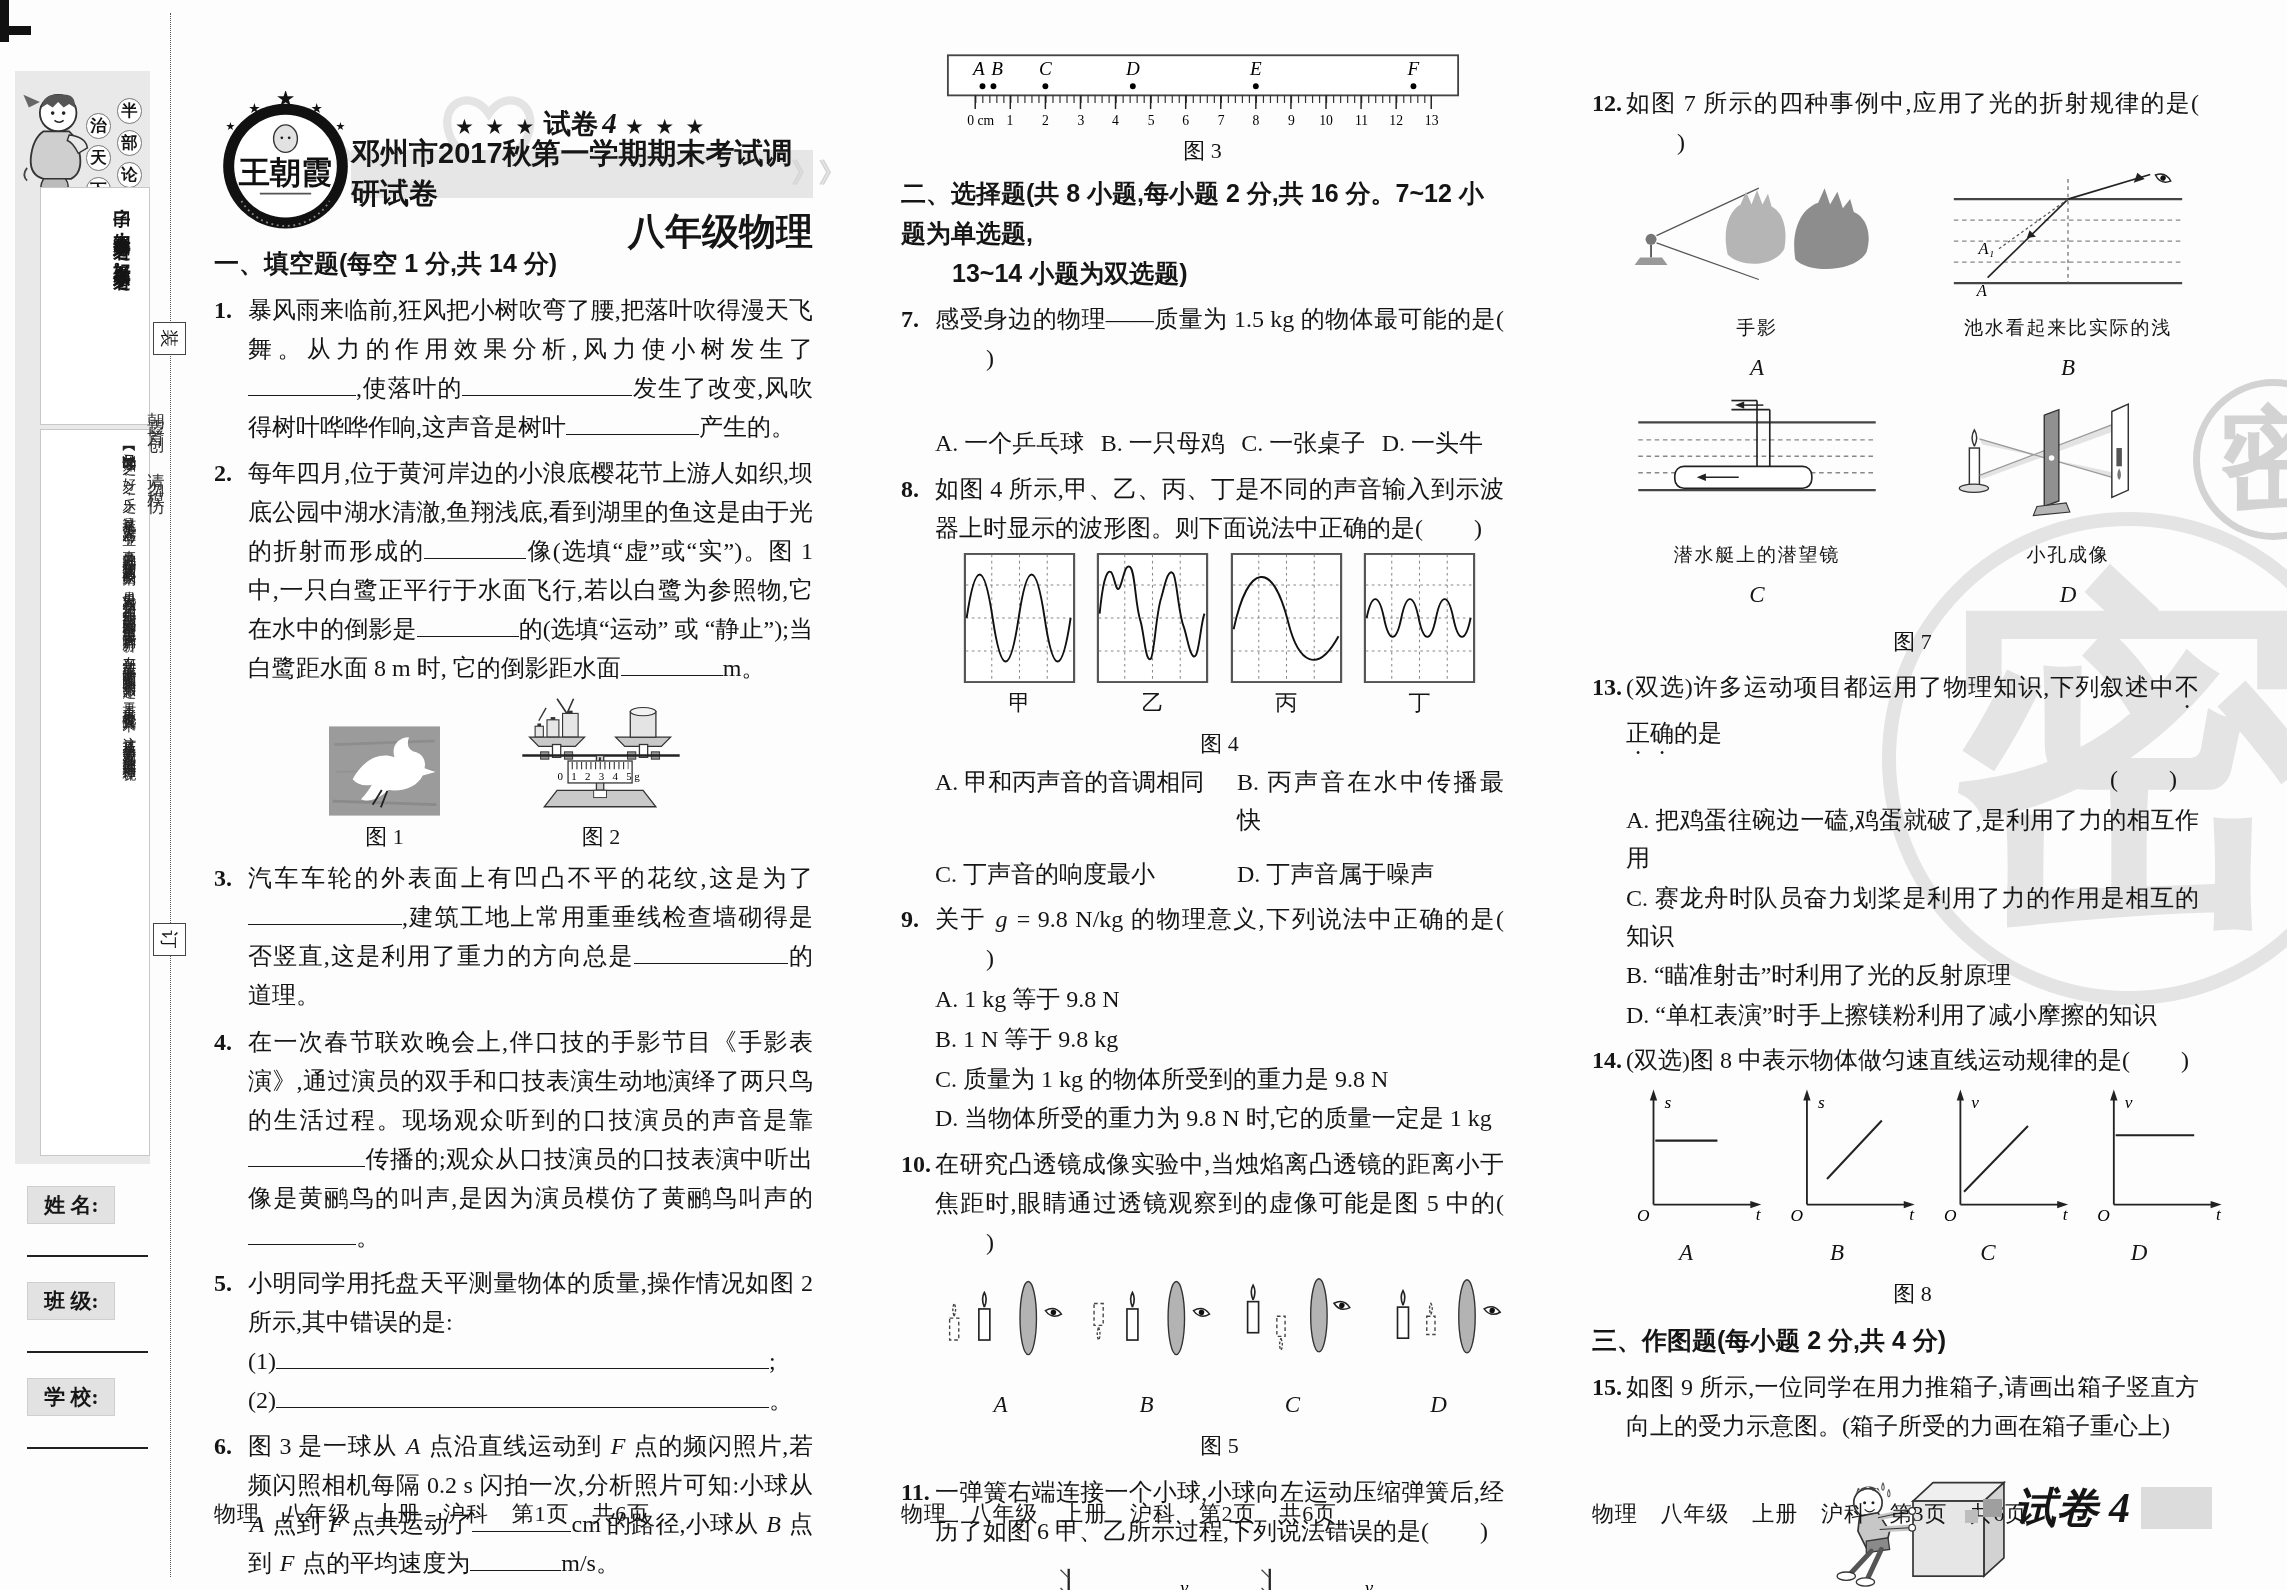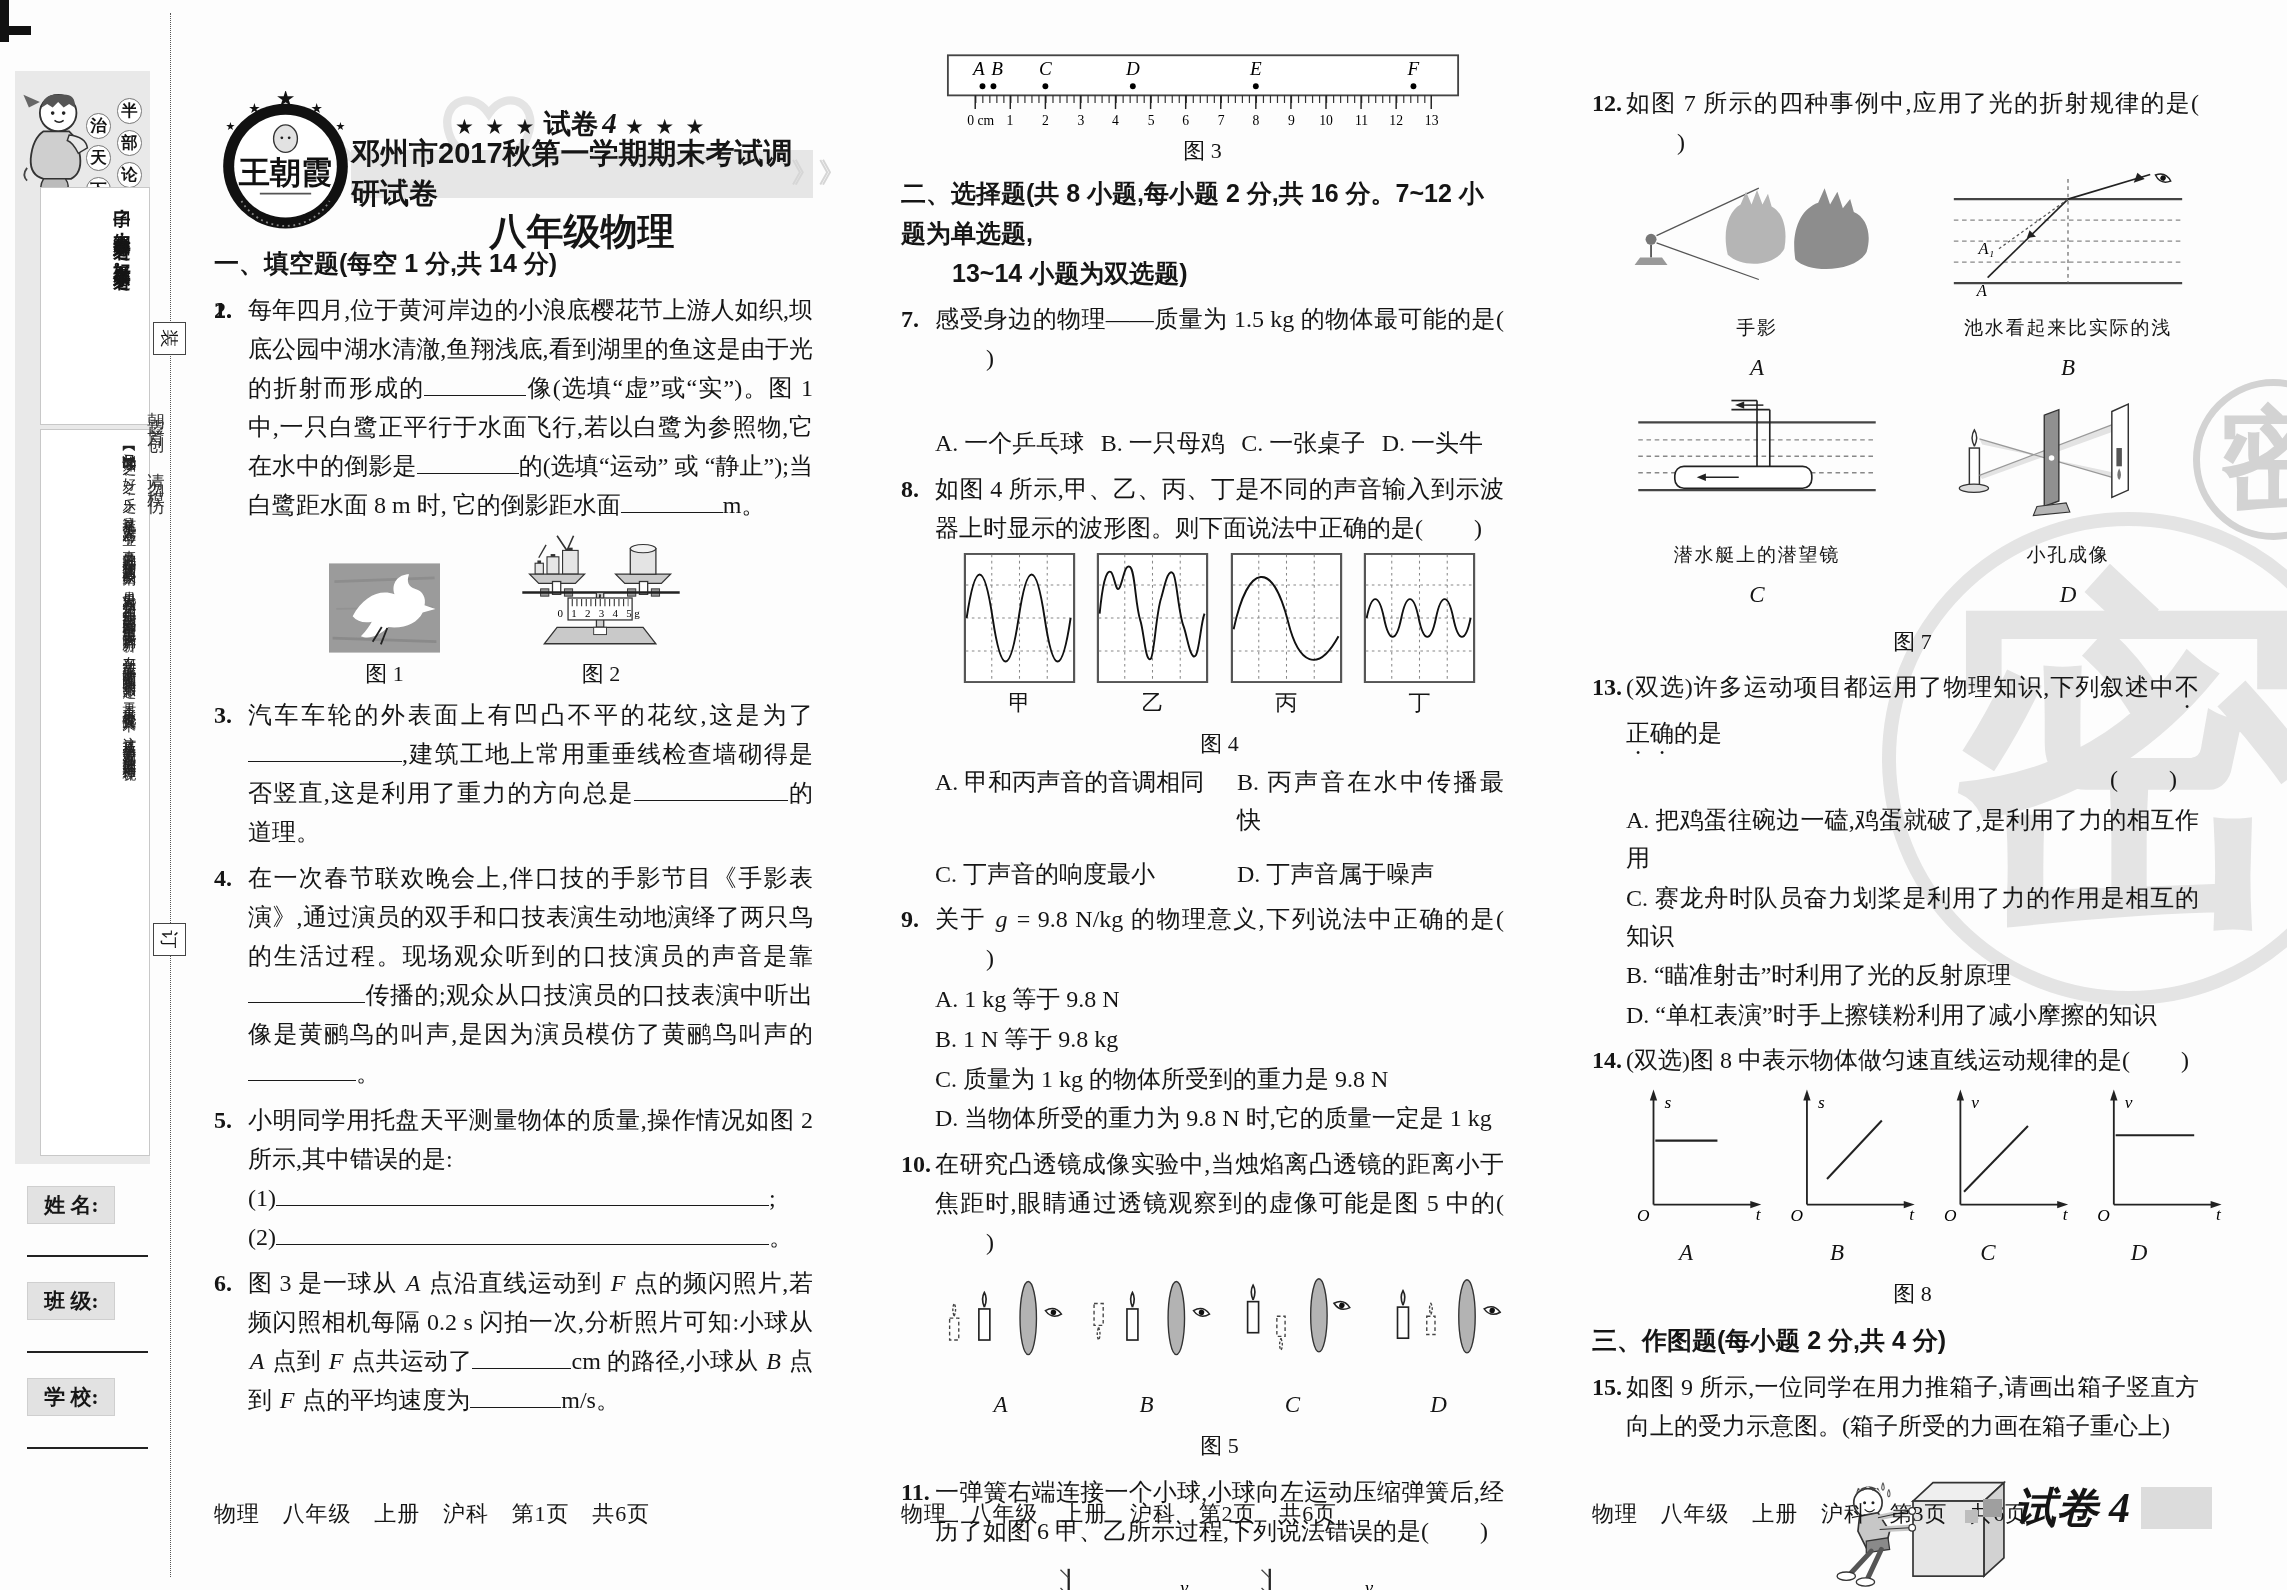--- a/index.html
+++ b/index.html
@@ -61,21 +61,21 @@
   .logo { position:absolute; left:0px; top:91px; z-index:2; }
   .stars-line { position:absolute; left:137px; top:106px; width:462px; text-align:center;
                 font-size:24px; font-weight:bold; z-index:1; }
   .stars-line .st { letter-spacing:4.6px; font-size:18.3px; }
   .stars-line .pl { font-size:27.4px; }
   .stars-line .pn { font-style:italic; font-size:29px; padding:0 3.7px; }
   .title-band { position:absolute; left:137px; top:150px; width:462px; height:48px; background:#e6e6e6;
                 display:flex; align-items:center; justify-content:center; z-index:1; }
   .title-band .t { font-size:29px; font-weight:bold; }
   .chev { position:absolute; right:-33px; top:4.6px; font-size:27.4px; color:#d6d6d6; font-weight:bold; }
-  .subtitle { position:absolute; left:137px; top:207px; width:462px; text-align:center;
+  .subtitle { position:absolute; left:137px; top:207px; width:462px; text-align:right;
               font-size:37px; font-weight:bold; z-index:1; }
 
   
   .sechead { font-family:"Liberation Sans","DejaVu Sans",sans-serif; font-weight:bold;
              font-size:25px; line-height:40px; margin:7.3px 0 5.5px 0; }
   .sechead .indent2 { padding-left:51px; }
   .q { position:relative; font-size:24px; line-height:39px; padding-left:34px;
        margin:7.3px 0; text-align:justify; }
   .q .qno { position:absolute; left:0; top:0; font-weight:bold; }
   .blank { display:inline-block; border-bottom:1.8px solid #1a1a1a; height:1em; vertical-align:baseline; }
@@ -220,21 +220,21 @@
       <div class="title-band">
         <span class="t sans">邓州市2017秋第一学期期末考试调研试卷</span>
         <span class="chev">》》</span>
       </div>
       <div class="subtitle sans">八年级物理</div>
     </div>
 
     <div class="sechead">一、填空题(每空 1 分,共 14 分)</div>
 
     <div class="q">
-      <span class="qno">1.</span>
+      <span class="qno">1.</span><span>暴风雨来临前,狂风把小树吹弯了腰,把落叶吹得漫天飞舞。从力的作用效果分析,风力使小树发生了<span class="blank" style="width: 108px;"></span>,使落叶的<span class="blank" style="width: 170px;"></span>发生了改变,风吹得树叶哗哗作响,这声音是树叶<span class="blank" style="width: 133px;"></span>产生的。</span>
     </div>
     <div class="q">
       <span class="qno">2.</span><span>每年四月,位于黄河岸边的小浪底樱花节上游人如织,坝底公园中湖水清澈,鱼翔浅底,看到湖里的鱼这是由于光的折射而形成的<span class="blank" style="width: 102px;"></span>像(选填“虚”或“实”)。图 1 中,一只白鹭正平行于水面飞行,若以白鹭为参照物,它在水中的倒影是<span class="blank" style="width: 102px;"></span>的(选填“运动” 或 “静止”);当白鹭距水面 8 m 时, 它的倒影距水面<span class="blank" style="width: 102px;"></span>m。</span>
     </div>
 
     <div class="figwrap">
       <div class="figblock">
         <svg width="111" height="90" viewBox="0 0 122 98">
           <rect x="0" y="0" width="122" height="98" fill="#9b9b9b"></rect>
           <line x1="6" y1="20" x2="116" y2="16" stroke="#8d8d8d" stroke-width="3"></line>

